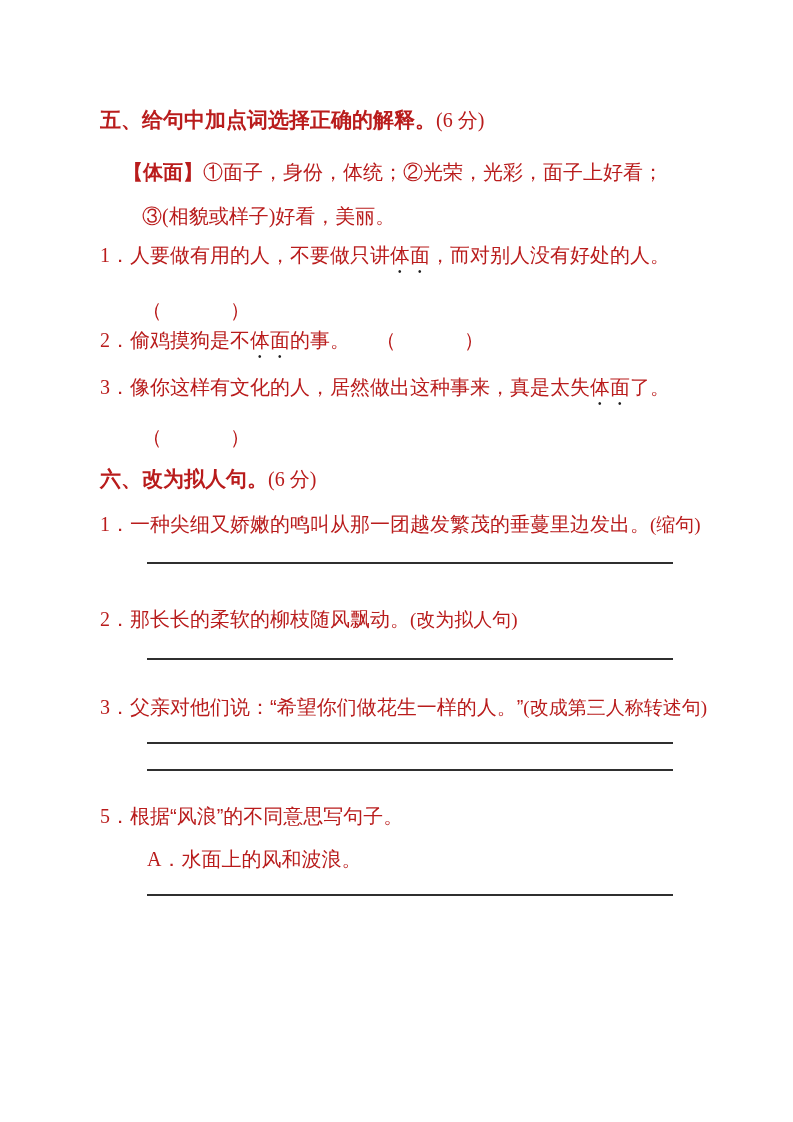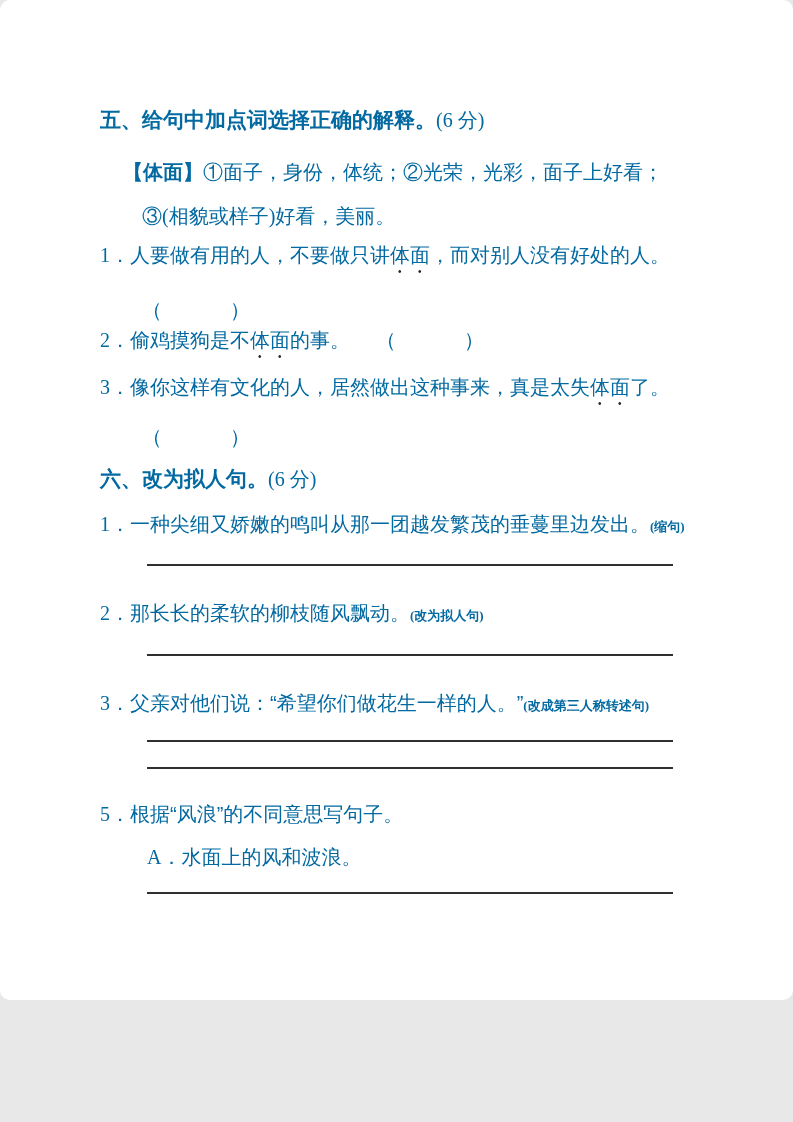--- a/index.html
+++ b/index.html
@@ -1,24 +1,23 @@
 <!DOCTYPE html>
 <html><head>
 <meta charset="utf-8">
 <style>
   html,body{margin:0;padding:0;background:#e8e8e8;}
   .sheet{
     position:relative;
-    width:793px;height:1000px;
+    width:793px;height:1122px;
     margin:0 auto;
     background:#ffffff;
-    color:#0369a1;
+    color:#b91c1c;
     font-family:"Liberation Sans", sans-serif;
     overflow:hidden;
-    border-radius:10px;
   }
   .content{
     position:absolute;
     left:100px;top:100px;
     width:595px;
   }
   .sec-heading{
     margin-top:5px;
     font-size:21px;
     line-height:30px;
@@ -66,22 +65,21 @@
     line-height:26px;
     padding-left:42px;
     letter-spacing:2px;
   }
   .inline-blank{
     margin-left:26px;
     letter-spacing:2px;
   }
   .instr{
     font-family:"Liberation Serif", serif;
-    font-size:13px;
-    font-weight:bold;
+    font-size:19px;
   }
   .answer-line{
     margin-left:47px;
     width:526px;
     border-bottom:2px solid #2f2f2f;
   }
   .wrap-item{
     white-space:normal;
     width:585px;
     line-height:44px;
@@ -92,21 +90,21 @@
     font-family:"Liberation Serif", serif;
     font-size:20px;
     line-height:30px;
     padding-left:47px;
     white-space:nowrap;
   }
   
   .mt2{margin-top:2px;}   .mt10{margin-top:10px;}  .mt13{margin-top:13px;}
   .mt14{margin-top:14px;} .mt15{margin-top:15px;}
   .mt20{margin-top:20px;} .mt25{margin-top:25px;}  .mt27{margin-top:30px;}
-  .mt30{margin-top:30px;} .mt32{margin-top:32px;}  .mt38{margin-top:38px;}
+  .mt30{margin-top:30px;} .mt32{margin-top:40px;}  .mt38{margin-top:38px;}
   .h12{height:12px;} .h20{height:20px;} .h22{height:22px;}
   .h23{height:23px;} .h25{height:25px;}
 </style>
 </head>
 <body>
 
 <div class="sheet">
   <div class="content">
 
     <div class="sec-heading"><span>五、给句中加点词选择正确的解释。</span><span class="points">(6 分)</span></div>

